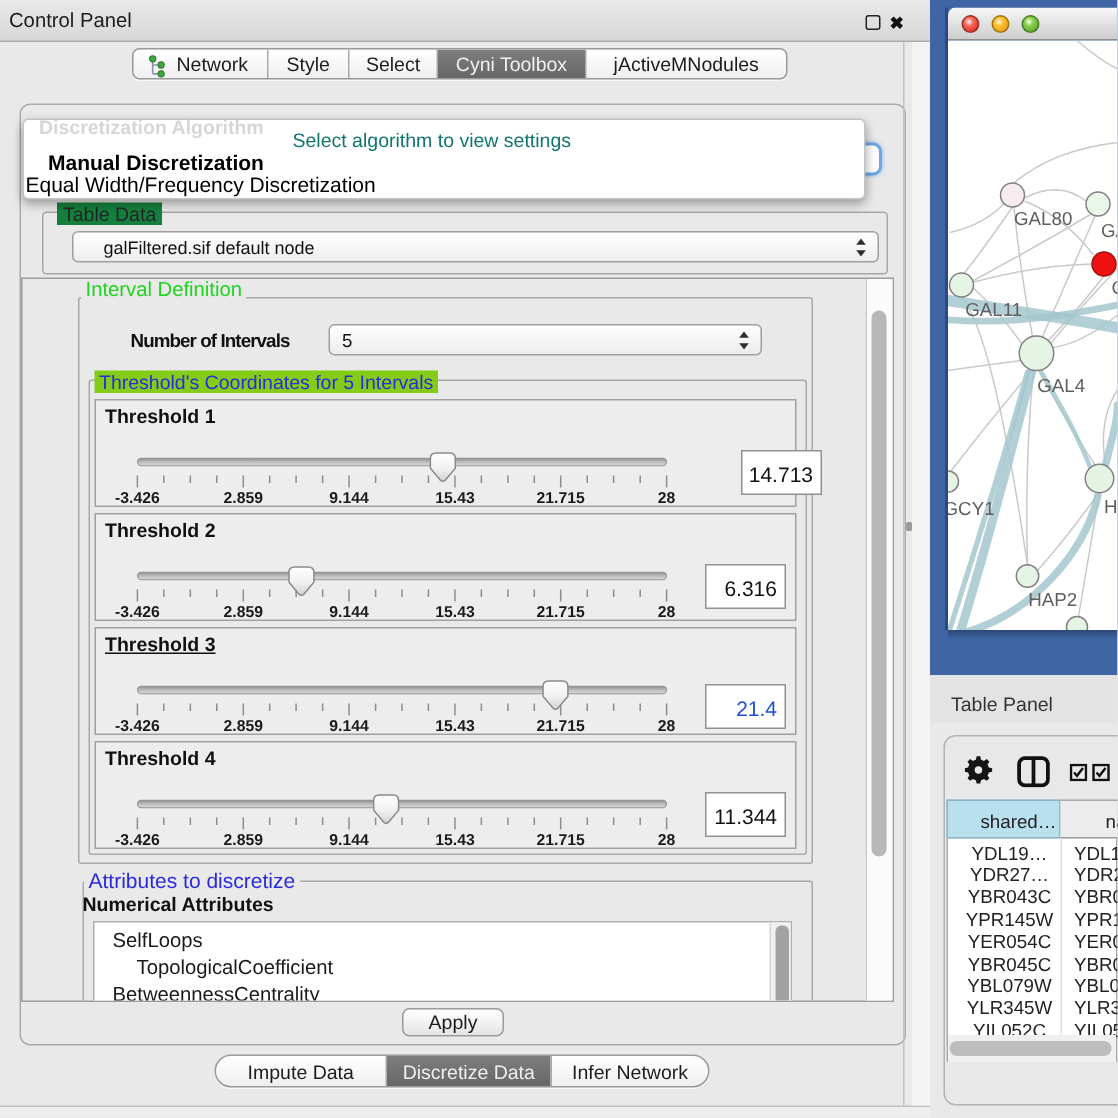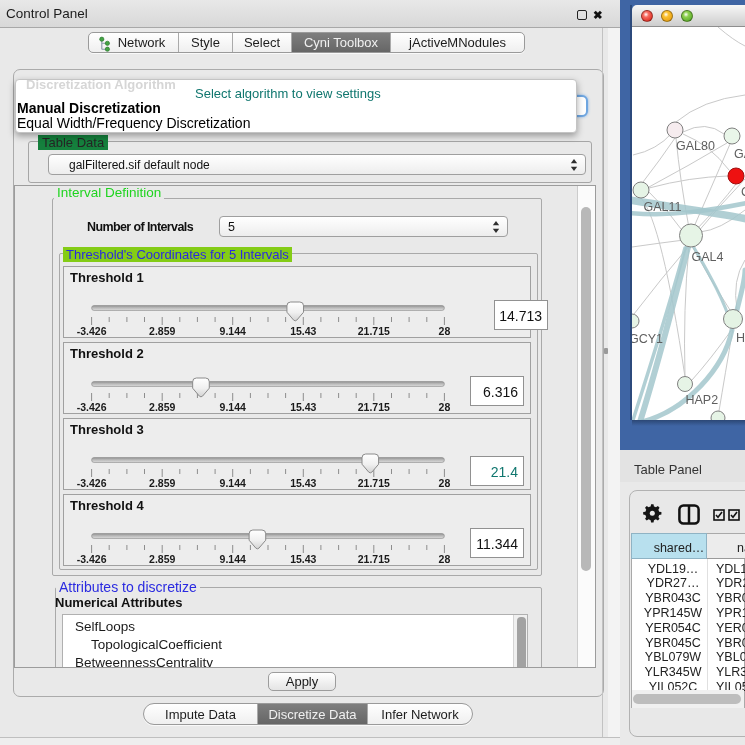--- a/index.html
+++ b/index.html
@@ -216,23 +216,23 @@
               <text x="98.2" y="68" text-anchor="middle">2.859</text>
               <text x="168.7" y="68" text-anchor="middle">9.144</text>
               <text x="239.3" y="68" text-anchor="middle">15.43</text>
               <text x="309.8" y="68" text-anchor="middle">21.715</text>
               <text x="380.4" y="68" text-anchor="middle">28</text>
             </g>
             <g transform="translate(306.3059377585439,41)">
               <path d="M -8.3,-2.2 Q -8.3,-6 -4.6,-6 L 4.6,-6 Q 8.3,-6 8.3,-2.2 L 8.3,4.2 L 1.6,12.1 Q 0,13.6 -1.6,12.1 L -8.3,4.2 Z" fill="url(#tg)" stroke="#8a8a8a" stroke-width="1"></path>
             </g>
           </svg>
-  <div style="position:absolute;left:6px;top:3px;font-size:13px;font-weight:bold;color:#111;">Threshold 3</div>
-</div>
-<div style="position:absolute;left:470px;top:456px;width:54px;height:30px;border:1px solid #919191;background:#fff;font-size:14px;color:#0f766e;text-align:right;line-height:30px;padding-right:5px;">21.4</div>
+  <div style="position:absolute;left:6px;top:3px;font-size:13px;font-weight:bold;color:#111;text-decoration:underline;">Threshold 3</div>
+</div>
+<div style="position:absolute;left:470px;top:456px;width:54px;height:30px;border:1px solid #919191;background:#fff;font-size:14px;color:#1d4ed8;text-align:right;line-height:30px;padding-right:5px;">21.4</div>
 <div style="position:absolute;left:63px;top:494px;width:468px;height:72px;border:1px solid #a0a0a0;background:#ededed;">
   <svg width="468" height="72" viewBox="0 0 468 72" style="position:absolute;left:0;top:0">
             <defs>
               <linearGradient id="gg" x1="0" y1="0" x2="0" y2="1">
                 <stop offset="0" stop-color="#8f8f8f"></stop>
                 <stop offset="0.45" stop-color="#b9b9b9"></stop>
                 <stop offset="1" stop-color="#dcdcdc"></stop>
               </linearGradient>
               <linearGradient id="tg" x1="0" y1="0" x2="0" y2="1">
                 <stop offset="0" stop-color="#ffffff"></stop>
@@ -421,15 +421,15 @@
     <div style="position:absolute;left:716px;top:665px;font-size:12.5px;color:#222;">YLR345W</div>
     <div style="position:absolute;left:635px;top:680px;width:76px;text-align:center;font-size:12.5px;color:#222;">YIL052C</div>
     <div style="position:absolute;left:716px;top:680px;font-size:12.5px;color:#222;">YIL052C</div>
 <div style="position:absolute;left:632px;top:690px;width:112px;height:18px;background:#f0f0f0;"></div>
 <div style="position:absolute;left:633px;top:694px;width:108px;height:10px;border-radius:5px;background:#bdbdbd;"></div>
 
 <div style="position:absolute;left:571px;top:95px;width:17px;height:22px;border:2px solid #6fa6e0;border-radius:6px;background:#ffffff;box-shadow:0 0 3px #7fb0e6;"></div>
 <div style="position:absolute;left:15px;top:79px;width:562px;height:54px;background:#ffffff;border:1px solid #c4c4c4;border-radius:4px;box-shadow:0 3px 7px rgba(0,0,0,0.35);"></div>
 <div style="position:absolute;left:26px;top:77px;font-size:13px;font-weight:bold;color:#d6d6d6;">Discretization Algorithm</div>
 <div style="position:absolute;left:195px;top:85.5px;font-size:13px;color:#0f766e;">Select algorithm to view settings</div>
-<div style="position:absolute;left:17px;top:99.5px;font-size:14px;font-weight:bold;color:#000;">Manual Discretization</div>
+<div style="position:absolute;left:32px;top:99.5px;font-size:14px;font-weight:bold;color:#000;">Manual Discretization</div>
 <div style="position:absolute;left:17px;top:114.5px;font-size:14px;color:#000;">Equal Width/Frequency Discretization</div>
 
 </div>
 </body></html>

